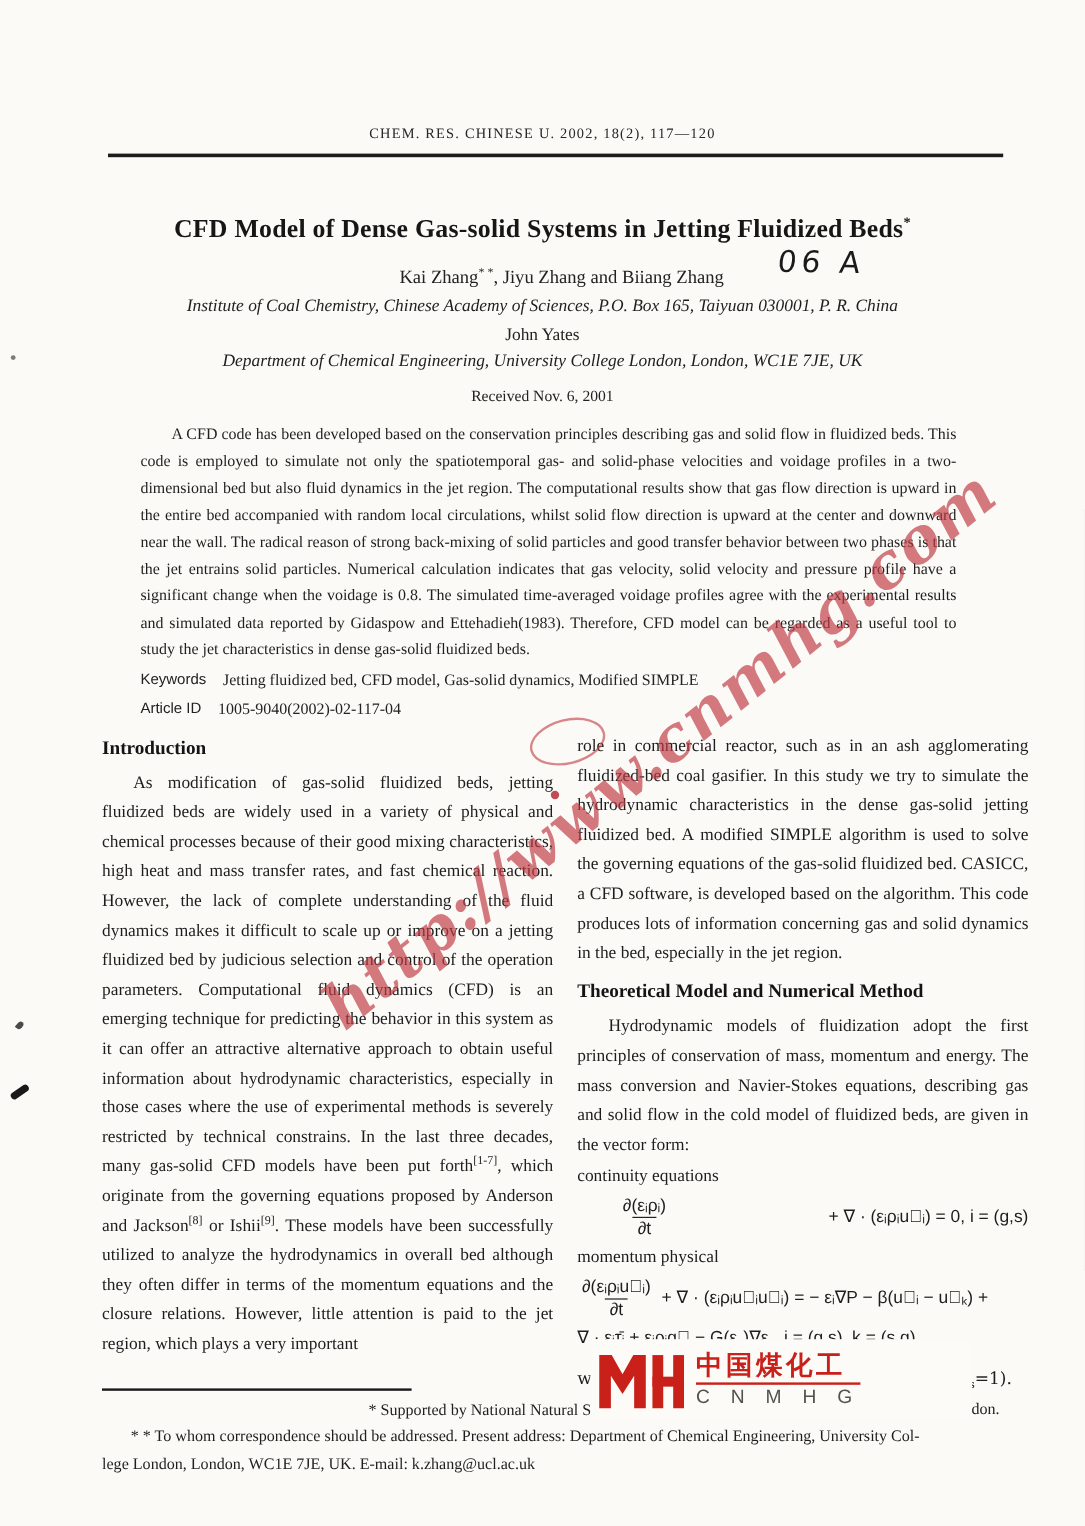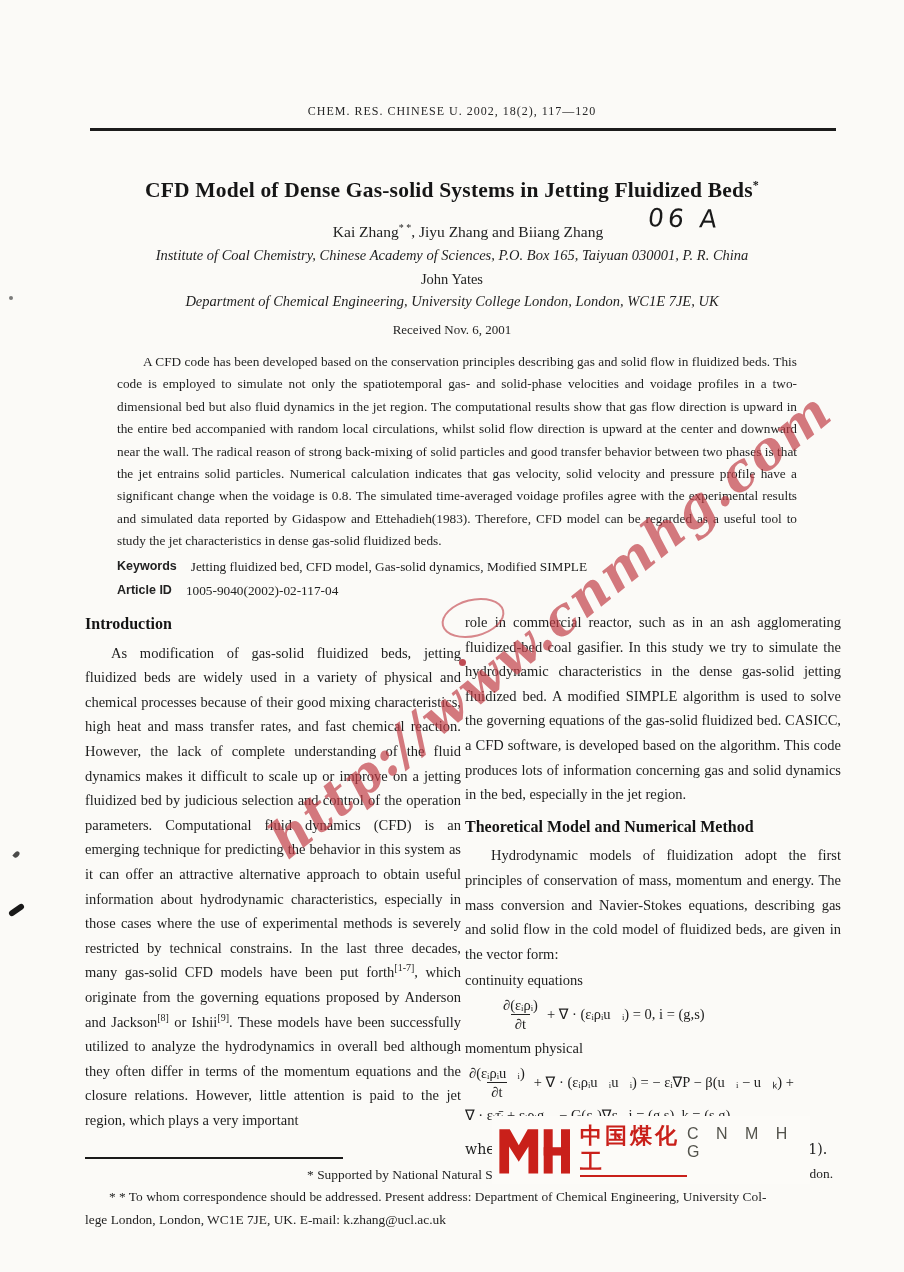--- a/index.html
+++ b/index.html
@@ -27,51 +27,51 @@
   .aff { position:absolute; left:0; width:100%; text-align:center; font-style:italic; font-size:14.5px; color:#1e1e1e; }
   .aff1 { top:247px; }
   .author2 { position:absolute; top:271px; left:0; width:100%; text-align:center; font-size:14.5px; }
   .aff2 { top:293px; }
   .received { position:absolute; top:322px; left:0; width:100%; text-align:center; font-size:13px; }
   .abstract { position:absolute; top:351px; left:117px; width:680px; }
   .abs-text {
     margin:0; font-size:13.3px; line-height:22.4px; text-align:justify; text-indent:26px; color:#1f1f1f;
   }
   .kv { display:flex; gap:14px; margin-top:3px; font-size:13.3px; line-height:21px; }
-  .kv-label { font-family:"Liberation Sans", sans-serif; font-weight:bold; font-size:12.5px; white-space:nowrap; }
-  .columns { position:absolute; top:610px; left:85px; width:772px; display:flex; gap:4px; }
+  .kv-label { font-family:"Liberation Sans", sans-serif; font-weight:normal; font-size:12.5px; white-space:nowrap; }
+  .columns { position:absolute; top:610px; left:85px; width:772px; display:flex; gap:20px; }
   .col { width:376px; font-size:14.5px; line-height:24.6px; text-align:justify; color:#1d1d1d; }
   .col h2 { font-size:16px; margin:2px 0 4px 0; color:#141414; }
   .col-right h2 { margin-top:8px; }
   .body-p { margin:0; }
   .body-p.indent { text-indent:26px; }
   .body-p sup { font-size:10px; line-height:0; }
   .eq-label { margin:2px 0; }
-  .eq { font-family:Liberation Serif, serif; font-size:14.5px; margin:3px 0; }
+  .eq { font-family:Liberation Sans, sans-serif; font-size:14.5px; margin:3px 0;justify-content:space-between; }
   .eq1 { display:flex; align-items:center; margin-left:34px; }
   .frac { display:inline-flex; flex-direction:column; align-items:center; line-height:1.25; margin-right:5px; }
   .frac .den { border-top:1.3px solid #222; padding:0 4px; }
   .frac .num { padding:0 4px; }
   .eq-line { display:flex; align-items:center; }
   .eq-line2 { margin-top:2px; }
   sub { font-size:9.5px; }
   .where-line { margin:4px 0 0 0; font-family:"DejaVu Serif", serif; font-size:14.2px; }
   .fn-rule { position:absolute; top:1157px; left:85px; width:258px; height:2px; background:#1a1a1a; }
   .fn { position:absolute; left:85px; width:775px; margin:0; font-size:13.4px; line-height:21px; color:#1e1e1e; }
   .fn1 { top:1164px; text-indent:24px;text-align:center; }
   .fn1-tail { position:absolute; left:788px; top:1166px; font-size:13.4px; }
   .fn2 { top:1186px; text-indent:24px; }
   .fn3 { top:1209px; }
   .logo {
     position:absolute; left:492px; top:1116px; width:318px; height:68px;
     background:#fcfbf8; display:flex; align-items:center; gap:10px; padding:2px 6px;
     box-sizing:border-box; z-index:6;
   }
   .logo-mark { flex:0 0 auto; }
-  .logo-right { display:flex; flex-direction:row; }
+  .logo-right { display:flex; flex-direction:column; }
   .logo-cn {
     font-size:22px; font-weight:bold; color:#c9201a; letter-spacing:3px;
     border-bottom:2px solid #c9201a; padding-bottom:1px; line-height:1.15;
     font-family:"DejaVu Sans", sans-serif;
   }
   .logo-latin {
     font-family:"Liberation Sans", sans-serif; font-size:16px; color:#53534c;
     letter-spacing:6.5px; margin-top:2px;
   }
   .watermark {

